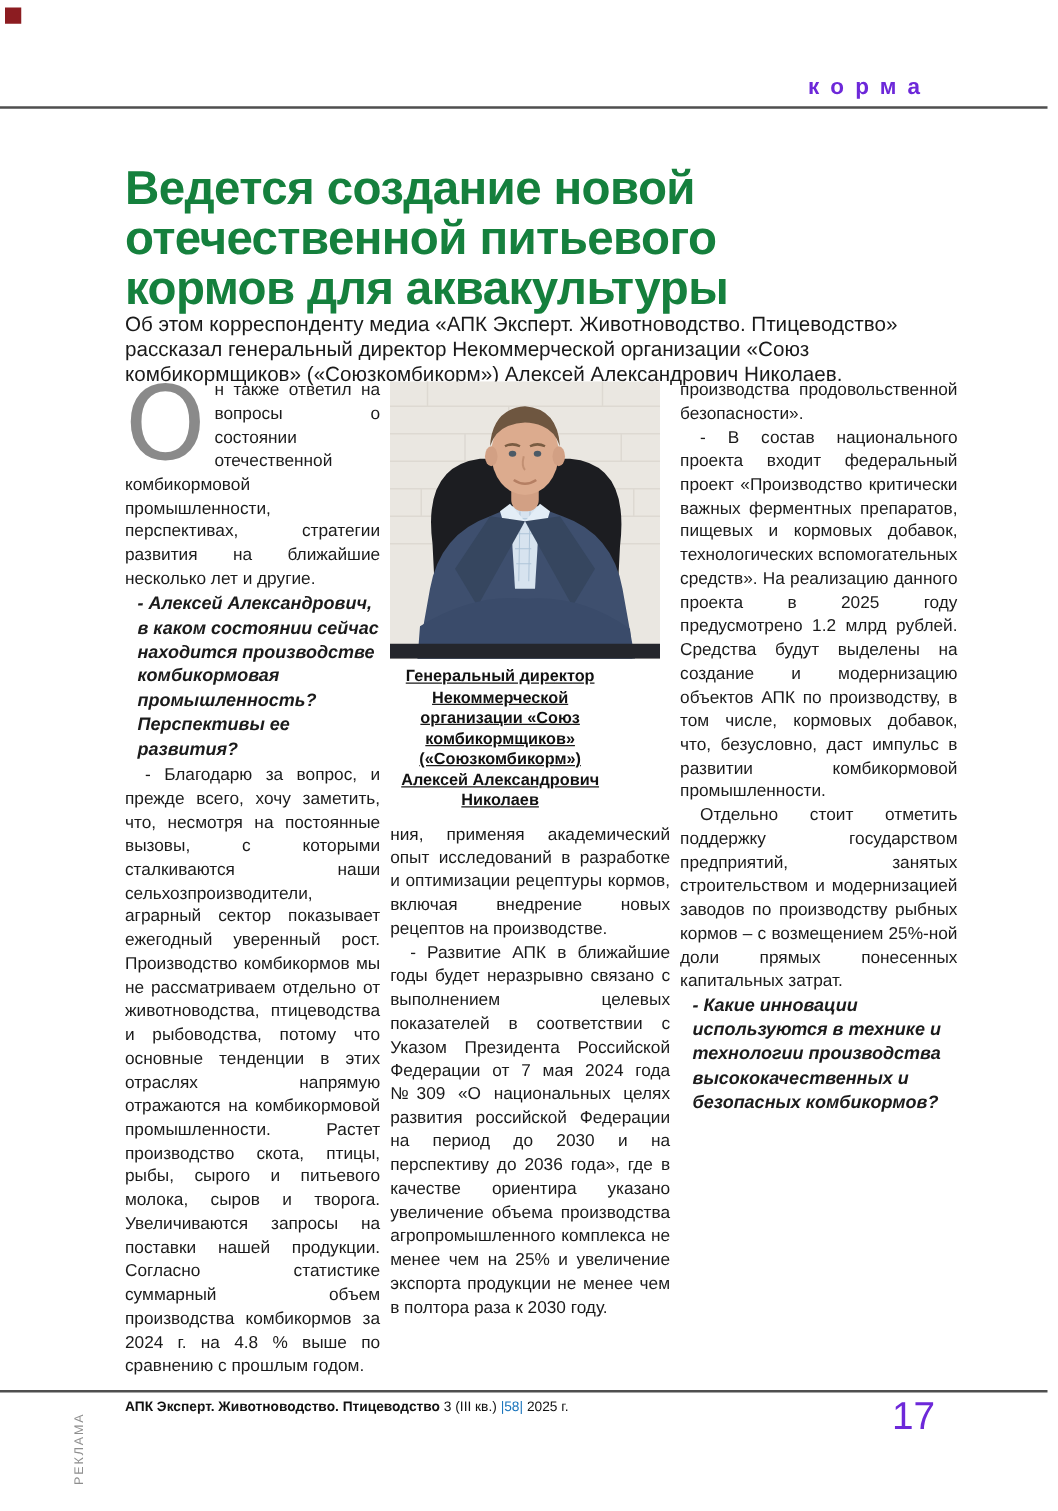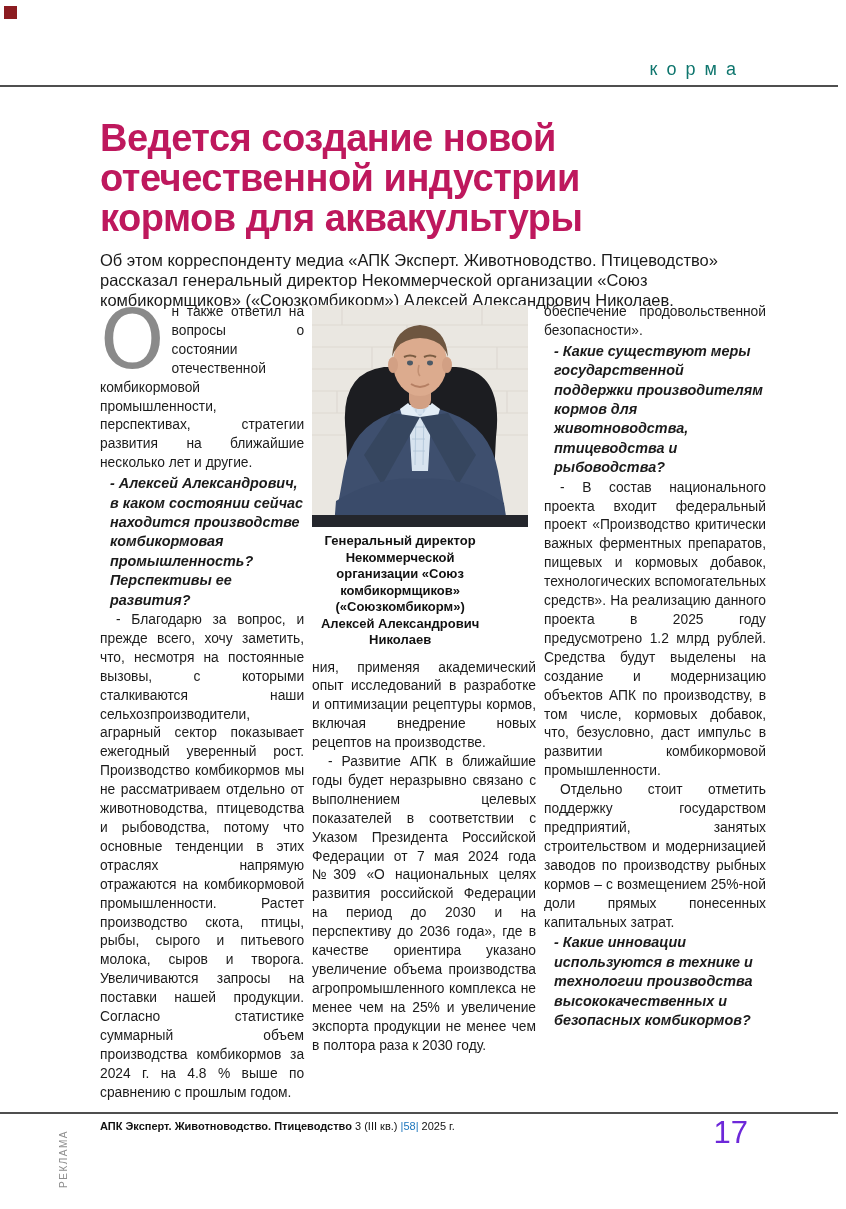--- a/index.html
+++ b/index.html
@@ -4,28 +4,28 @@
 <style>
   html,body { margin:0; padding:0; background:#ffffff; }
   .page {
     position:relative; width:846px; height:1209px; background:#ffffff;
     font-family:"Liberation Sans", sans-serif; color:#1b1b1b; overflow:hidden;
   }
   .corner-mark { position:absolute; left:4px; top:6px; width:13px; height:13px; background:#8c1c21; }
 
   .section-label {
     position:absolute; top:59px; right:101px; font-size:18px; letter-spacing:9px;
-    color:#0f766e; font-weight:400;
+    color:#6d28d9; font-weight:700;
   }
   .rule-top    { position:absolute; top:85px;  left:0; width:838px; height:2px; background:#4f4f4f; }
   .rule-bottom { position:absolute; top:1112px; left:0; width:838px; height:2px; background:#4f4f4f; }
 
   .title {
-    position:absolute; left:100px; top:93px; width:600px;
-    font-size:38px; line-height:40px; font-weight:bold; letter-spacing:-0.5px; color:#be185d;
+    position:absolute; left:100px; top:106px; width:600px;
+    font-size:38px; line-height:40px; font-weight:bold; letter-spacing:-0.5px; color:#15803d;
   }
   .subtitle {
     position:absolute; left:100px; top:233px; width:670px;
     font-size:16.5px; line-height:20px; color:#1a1a1a;margin-top:17px;
   }
 
   .columns {
     position:absolute; left:100px; top:303px; width:666px; height:806px;
     display:flex; gap:8px; overflow:hidden;
   }
@@ -38,21 +38,21 @@
     color:#8a8a8a; margin:2px 7px 2px 0; font-weight:400;
   }
   p.para { margin:0; }
   p.answer { text-indent:16px; }
   p.cont { text-indent:0; }
   p.question {
     font-weight:bold; font-style:italic; text-align:left; text-indent:0;
     padding-left:10px; font-size:14.4px; line-height:19.4px; margin:1px 0;
   }
 
-  figure.portrait { margin:2px 12px 10px 0; width:176px; }
+  figure.portrait { margin:2px 12px 10px 0; width:176px;text-decoration:underline; }
   figure.portrait svg { display:block; width:216px; height:222px; }
   figcaption {
     font-weight:bold; text-align:center; font-size:13px; line-height:16.5px;
     margin-top:6px; color:#111;
   }
 
   .footer-text { position:absolute; left:100px; top:1120px; font-size:11px; color:#111; white-space:nowrap; }
   .footer-text .journal { font-weight:bold; }
   .footer-text .blue { color:#1b75bc; }
   .page-number {
@@ -69,21 +69,21 @@
 
 <div class="page">
 
   <div class="corner-mark"></div>
 
   <div class="section-label">корма</div>
   <div class="rule-top"></div>
 
   <h1 class="title">
       <div class="title-line">Ведется создание новой</div>
-      <div class="title-line">отечественной индустрии</div>
+      <div class="title-line">отечественной питьевого</div>
       <div class="title-line">кормов для аквакультуры</div>
     </h1>
 
   <p class="subtitle">Об этом корреспонденту медиа «АПК Эксперт. Животноводство. Птицеводство» рассказал генеральный директор Некоммерческой организации «Союз комбикормщиков» («Союзкомбикорм») Алексей Александрович Николаев.</p>
 
   <div class="columns">
 
     <div class="col col-1">
       <div class="lead-wrap">
         <span class="dropcap">О</span><span>н также ответил на вопросы о состоянии отечественной комбикормовой промышленности, перспективах, стратегии развития на ближайшие несколько лет и другие.</span>
@@ -145,22 +145,21 @@
         <figcaption>Генеральный директор Некоммерческой организации «Союз комбикормщиков» («Союзкомбикорм») Алексей Александрович Николаев</figcaption>
       </figure>
       <div>
           <p class="para cont">ния, применяя академический опыт исследований в разработке и оптимизации рецептуры кормов, включая внедрение новых рецептов на производстве.</p>
           <p class="para answer">- Развитие АПК в ближайшие годы будет неразрывно связано с выполнением целевых показателей в соответствии с Указом Президента Российской Федерации от 7 мая 2024 года №309 «О национальных целях развития российской Федерации на период до 2030 и на перспективу до 2036 года», где в качестве ориентира указано увеличение объема производства агропромышленного комплекса не менее чем на 25% и увеличение экспорта продукции не менее чем в полтора раза к 2030 году.</p>
         </div>
     </div>
 
     <div class="col col-3">
       <div>
-          <p class="para cont">обеспечение продовольственной безопасности».</p>
-          <p class="para question">- Какие существуют меры государственной поддержки производителям кормов для животноводства, птицеводства и рыбоводства?</p>
+          <p class="para cont">производства продовольственной безопасности».</p>
           <p class="para answer">- В состав национального проекта входит федеральный проект «Производство критически важных ферментных препаратов, пищевых и кормовых добавок, технологических вспомогательных средств». На реализацию данного проекта в 2025 году предусмотрено 1.2 млрд рублей. Средства будут выделены на создание и модернизацию объектов АПК по производству, в том числе, кормовых добавок, что, безусловно, даст импульс в развитии комбикормовой промышленности.</p>
           <p class="para answer">Отдельно стоит отметить поддержку государством предприятий, занятых строительством и модернизацией заводов по производству рыбных кормов – с возмещением 25%-ной доли прямых понесенных капитальных затрат.</p>
           <p class="para question">- Какие инновации используются в технике и технологии производства высококачественных и безопасных комбикормов?</p>
         </div>
     </div>
 
   </div>
 
   <div class="rule-bottom"></div>
 

